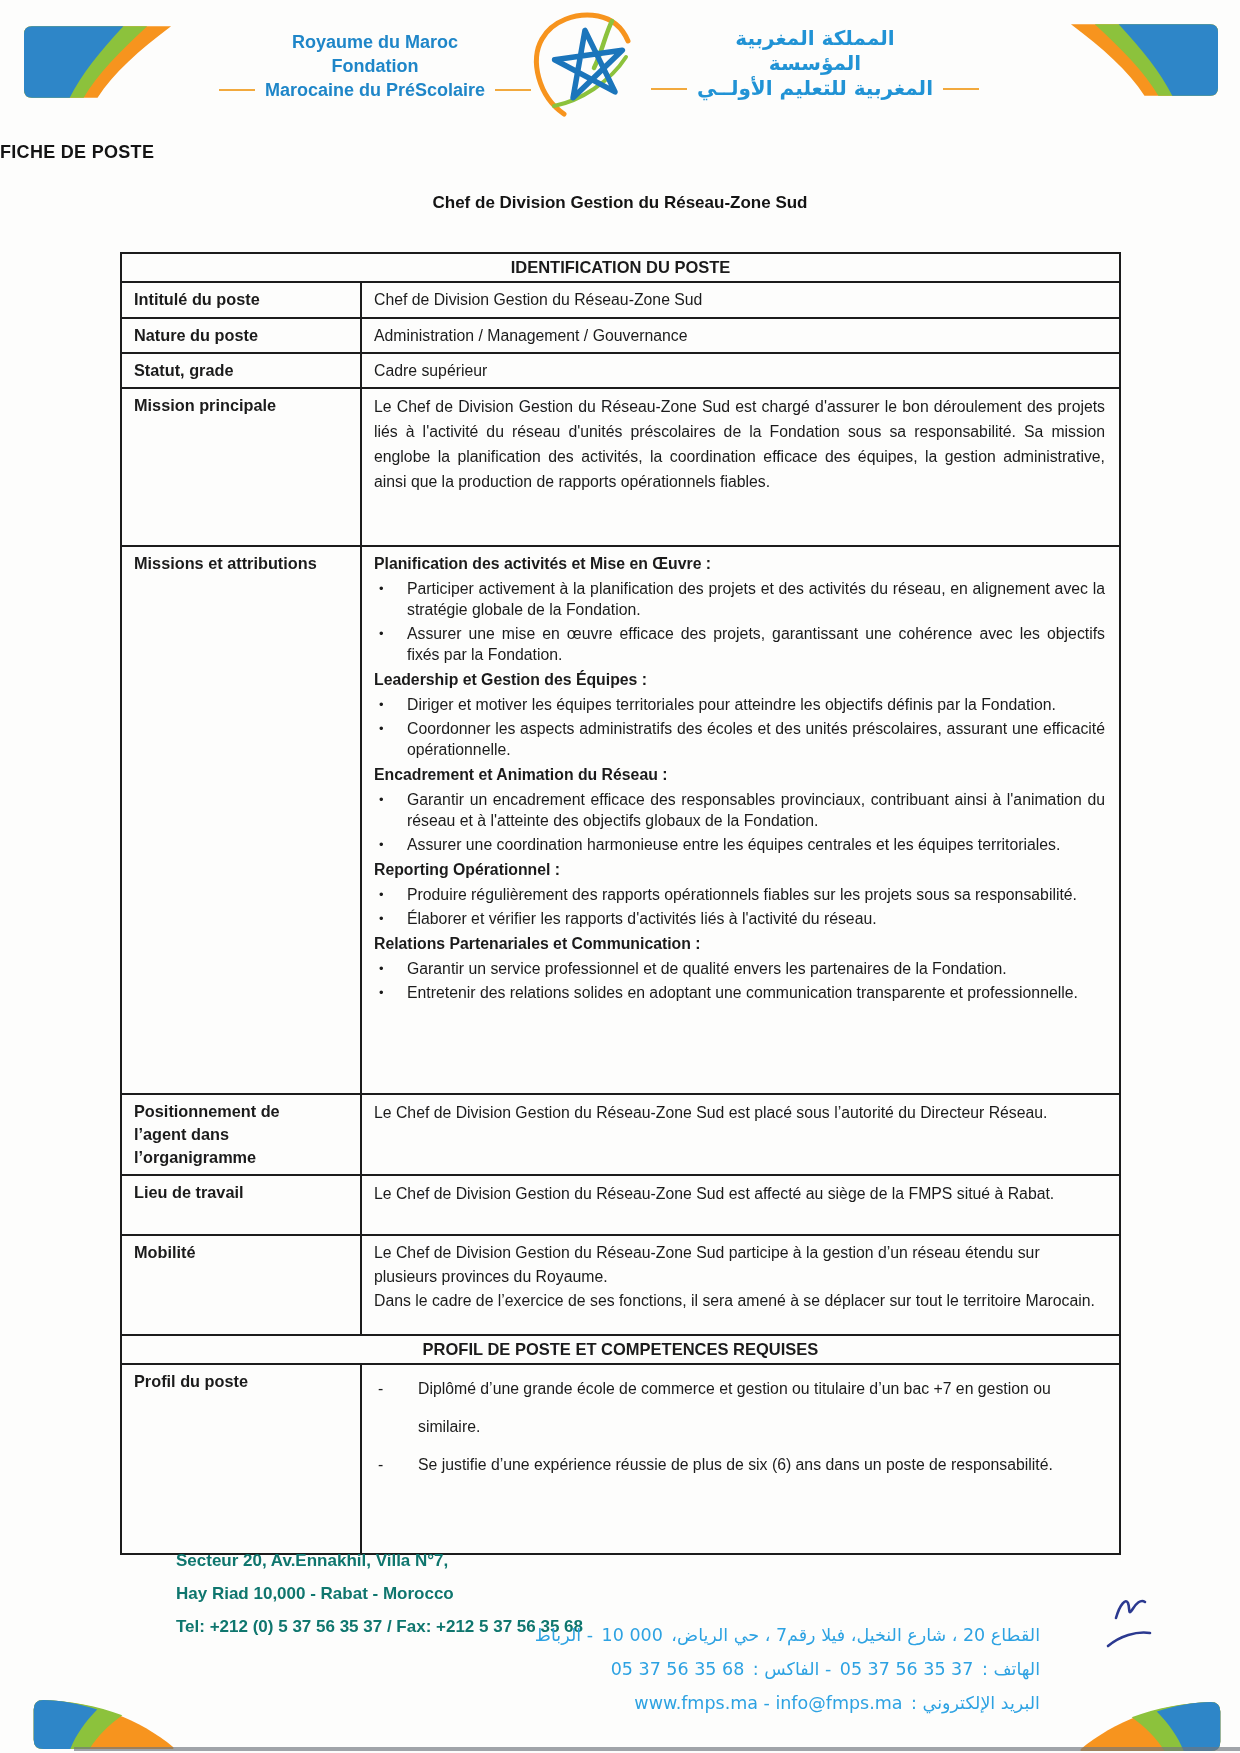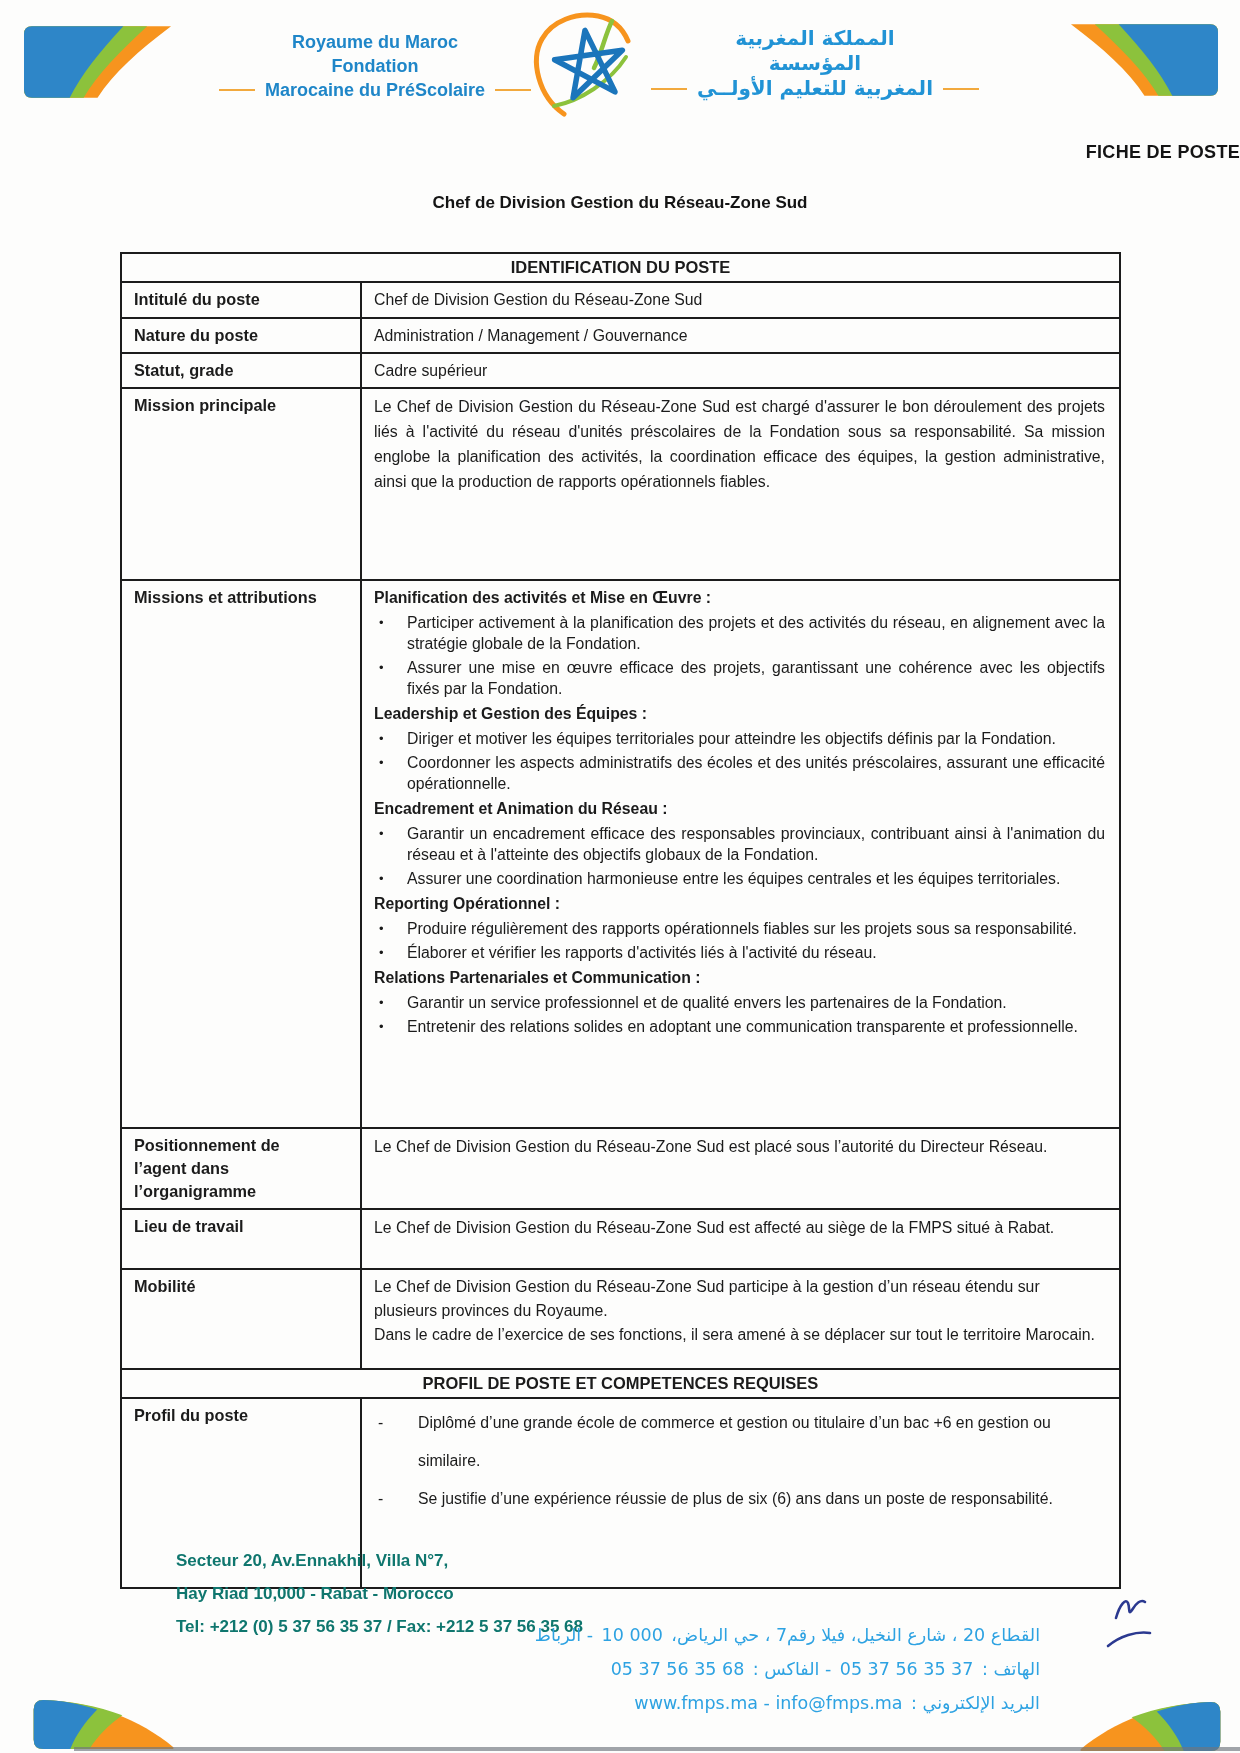--- a/index.html
+++ b/index.html
@@ -14,21 +14,21 @@
   
   .org-fr{position:absolute;left:200px;top:30px;width:350px;text-align:center;
           color:#1f86c8;font-weight:bold;font-size:18px;line-height:24px;}
   .org-ar{position:absolute;left:645px;top:26px;width:340px;text-align:center;direction:rtl;
           color:#2193d5;font-weight:bold;font-size:20px;line-height:25px;
           font-family:"DejaVu Sans",sans-serif;}
   .dashline{display:flex;align-items:center;justify-content:center;gap:10px;}
   .dash{display:inline-block;width:36px;height:2px;background:#f2a93d;flex:none;}
   .logo{position:absolute;left:522px;top:8px;width:136px;height:114px;}
   
-  .doc-title{position:absolute;top:142px;left:0;width:100%;text-align:right;
+  .doc-title{position:absolute;top:142px;left:0;width:100%;text-align:left;
              font-size:18px;font-weight:bold;color:#141414;letter-spacing:.3px;}
   .doc-subtitle{position:absolute;top:193px;left:0;width:100%;text-align:center;
              font-size:17px;font-weight:bold;color:#141414;}
   
   table.fiche{position:absolute;left:120px;top:252px;width:1001px;border-collapse:collapse;
               table-layout:fixed;font-size:15.8px;}
   table.fiche td{border:2px solid #1c1c1c;vertical-align:top;padding:5px 14px 5px 12px;}
   table.fiche col.c1{width:240px;}
   tr.sec td{text-align:center;font-weight:bold;font-size:16.5px;padding:4px 6px;}
   td.lbl{font-weight:bold;font-size:16.3px;white-space:pre-line;line-height:23px;padding-top:7px;}
@@ -119,21 +119,21 @@
     <tr style="height:35px;">
       <td class="lbl">Nature du poste</td>
       <td style="padding-top:8px;">Administration / Management / Gouvernance</td>
     </tr>
     <tr style="height:34px;">
       <td class="lbl">Statut, grade</td>
       <td style="padding-top:8px;">Cadre supérieur</td>
     </tr>
 
 
-    <tr style="height:192px;">
+    <tr style="height:158px;">
       <td class="lbl">Mission principale</td>
       <td class="mission-val just">Le Chef de Division Gestion du Réseau-Zone Sud est chargé d'assurer le bon déroulement des projets liés à l'activité du réseau d'unités préscolaires de la Fondation sous sa responsabilité. Sa mission englobe la planification des activités, la coordination efficace des équipes, la gestion administrative, ainsi que la production de rapports opérationnels fiables.</td>
     </tr>
 
     <tr style="height:548px;">
       <td class="lbl">Missions et attributions</td>
       <td class="attr-val">
         <div class="grp-h">Planification des activités et Mise en Œuvre :</div>
         <div class="bullet">
           <span class="dot">•</span>
@@ -204,21 +204,21 @@
 
     <tr class="sec">
       <td colspan="2">PROFIL DE POSTE ET COMPETENCES REQUISES</td>
     </tr>
 
     <tr style="height:190px;">
       <td class="lbl">Profil du poste</td>
       <td class="profil-val">
         <div class="dash-item">
           <span class="dmark">-</span>
-          <span class="dtxt">Diplômé d’une grande école de commerce et gestion ou titulaire d’un bac +6 en gestion ou similaire.</span>
+          <span class="dtxt">Diplômé d’une grande école de commerce et gestion ou titulaire d’un bac +7 en gestion ou similaire.</span>
         </div>
         <div class="dash-item">
           <span class="dmark">-</span>
           <span class="dtxt">Se justifie d’une expérience réussie de plus de six (6) ans dans un poste de responsabilité.</span>
         </div>
       </td>
     </tr>
   </tbody>
     </table>
 

